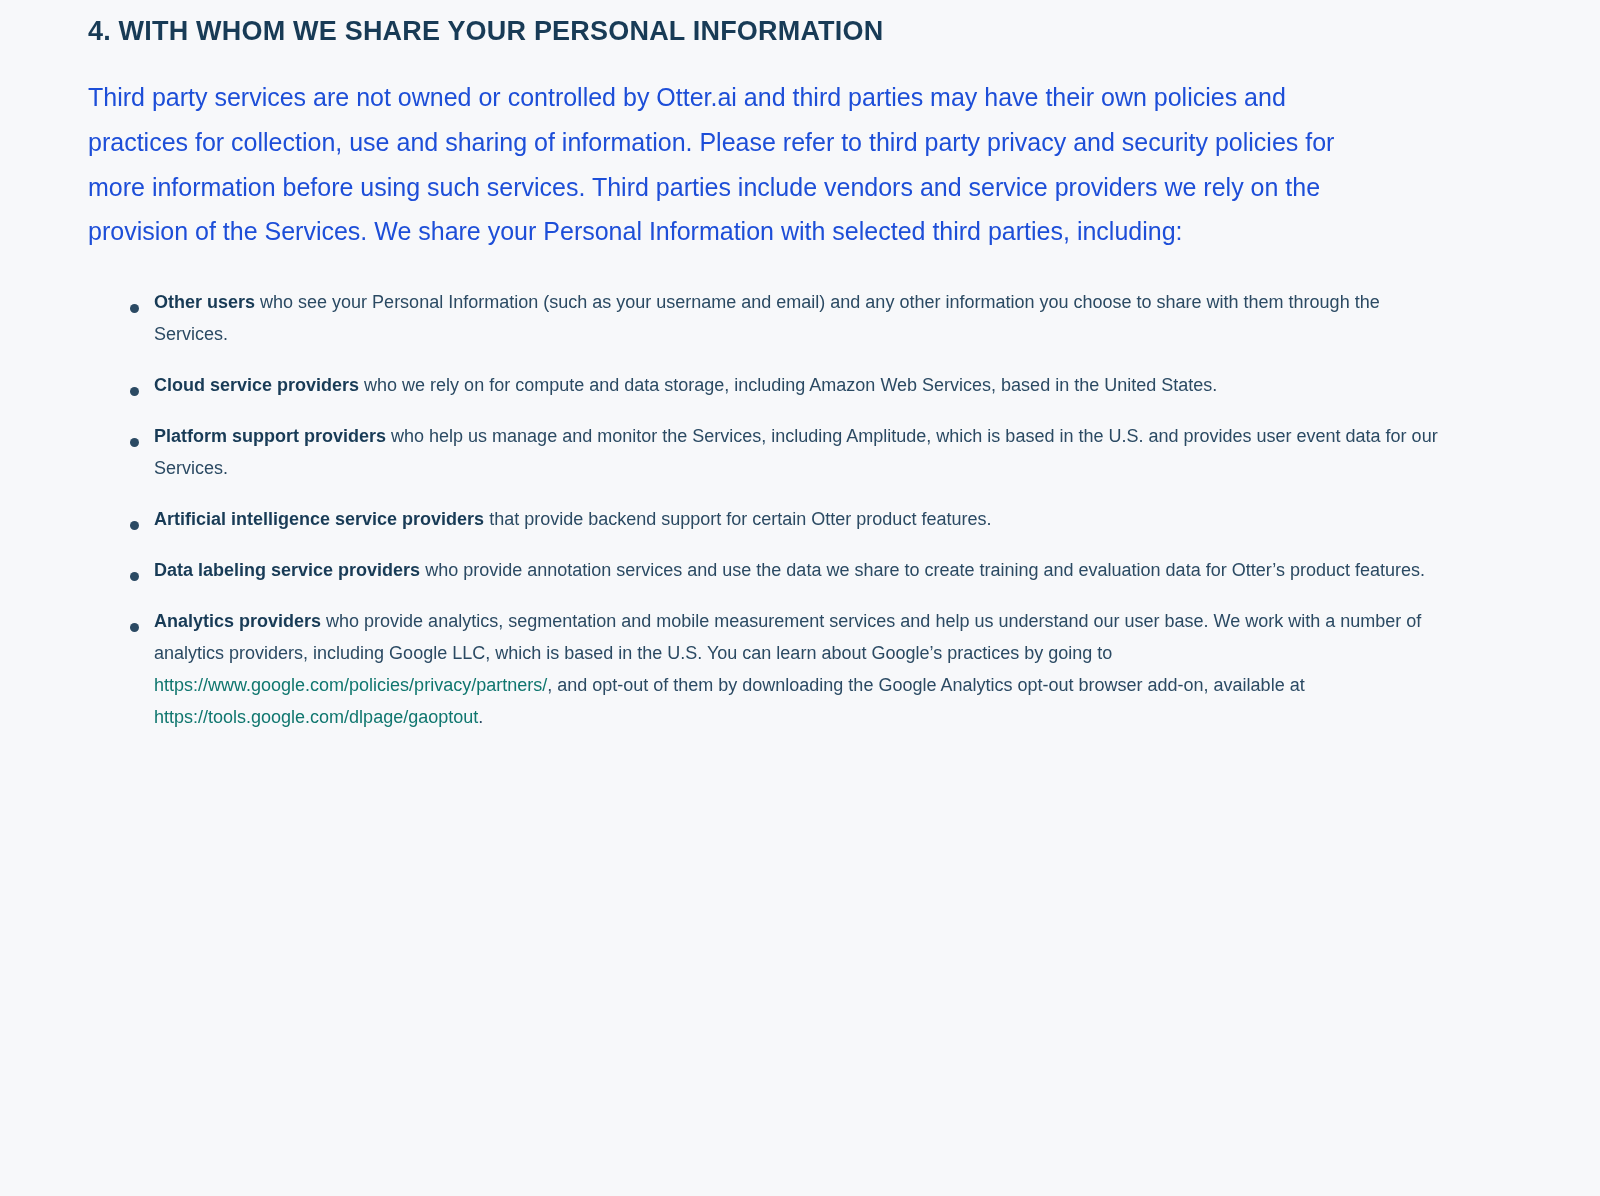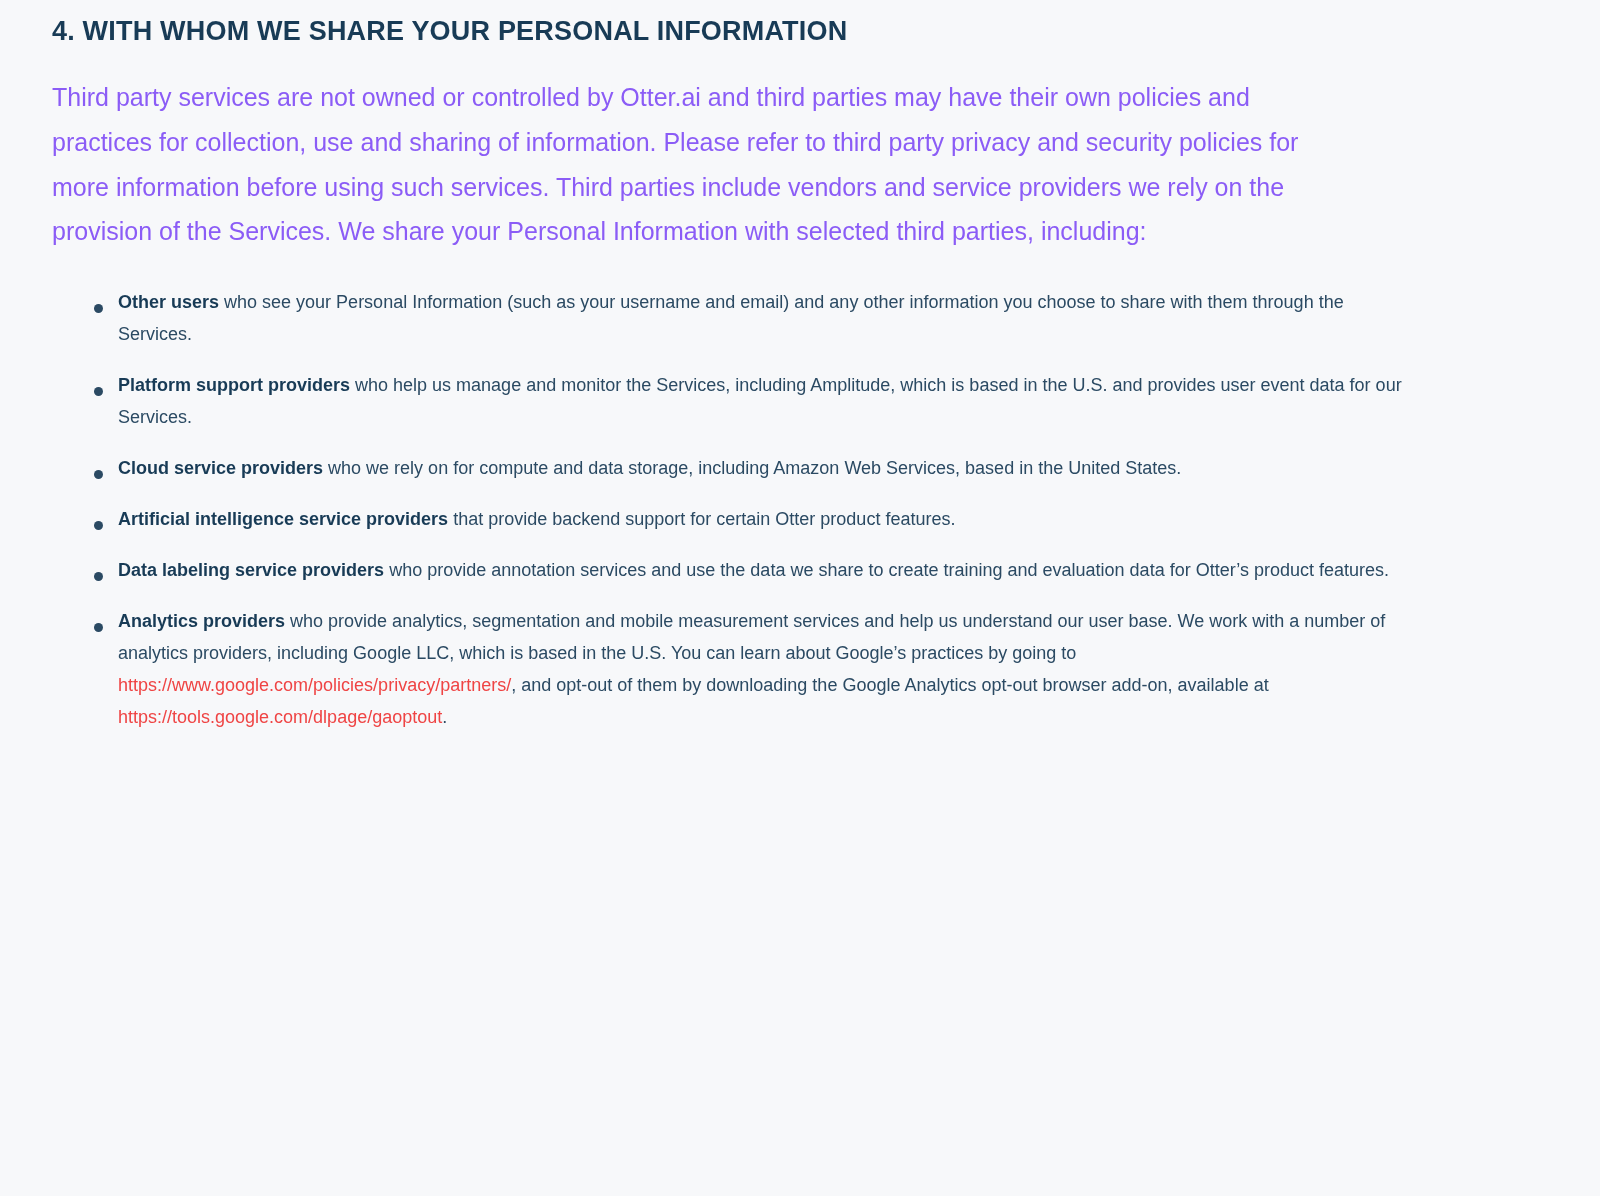--- a/index.html
+++ b/index.html
@@ -9,35 +9,35 @@
   }
   body {
     width: 1600px;
     min-height: 1196px;
     font-family: "Liberation Sans", sans-serif;
     color: #1e3a5f;
   }
   .page {
     box-sizing: border-box;
     width: 1600px;
-    padding: 0 120px 0 52px;
+    padding: 0 120px 0 88px;
   }
   h2.section-title {
     font-size: 27px;
     font-weight: bold;
     letter-spacing: 0.2px;
     color: #183b56;
     margin: 0;
     padding-top: 14px;
     line-height: 1.3;
   }
   p.intro {
     font-size: 25px;
     line-height: 1.79;
-    color: #8b5cf6;
+    color: #1d4ed8;
     margin: 26px 0 0 0;
     max-width: 1290px;
     font-weight: 400;
   }
   ul.share-list {
     list-style: none;
     margin: 32px 0 0 0;
     padding: 0;
   }
   ul.share-list > li {
@@ -57,46 +57,46 @@
     width: 9px;
     height: 9px;
     border-radius: 50%;
     background: #2b4a63;
   }
   .lead {
     font-weight: bold;
     color: #183b56;
   }
   a.link {
-    color: #ef4444;
+    color: #0f766e;
     text-decoration: none;
     word-break: break-word;
   }
 </style>
 </head>
 <body>
 
 <div class="page">
 
   <h2 class="section-title">4. WITH WHOM WE SHARE YOUR PERSONAL INFORMATION</h2>
 
   <p class="intro">Third party services are not owned or controlled by Otter.ai and third parties may have their own policies and practices for collection, use and sharing of information. Please refer to third party privacy and security policies for more information before using such services. Third parties include vendors and service providers we rely on the provision of the Services. We share your Personal Information with selected third parties, including:</p>
 
   <ul class="share-list">
 
     <li>
       <span class="lead">Other users</span><span> who see your Personal Information (such as your username and email) and any other information you choose to share with them through the Services.</span>
     </li>
 
     <li>
-      <span class="lead">Platform support providers</span><span> who help us manage and monitor the Services, including Amplitude, which is based in the U.S. and provides user event data for our Services.</span>
+      <span class="lead">Cloud service providers</span><span> who we rely on for compute and data storage, including Amazon Web Services, based in the United States.</span>
     </li>
 
     <li>
-      <span class="lead">Cloud service providers</span><span> who we rely on for compute and data storage, including Amazon Web Services, based in the United States.</span>
+      <span class="lead">Platform support providers</span><span> who help us manage and monitor the Services, including Amplitude, which is based in the U.S. and provides user event data for our Services.</span>
     </li>
 
     <li>
       <span class="lead">Artificial intelligence service providers</span><span> that provide backend support for certain Otter product features.</span>
     </li>
 
     <li>
       <span class="lead">Data labeling service providers</span><span> who provide annotation services and use the data we share to create training and evaluation data for Otter’s product features.</span>
     </li>
 

